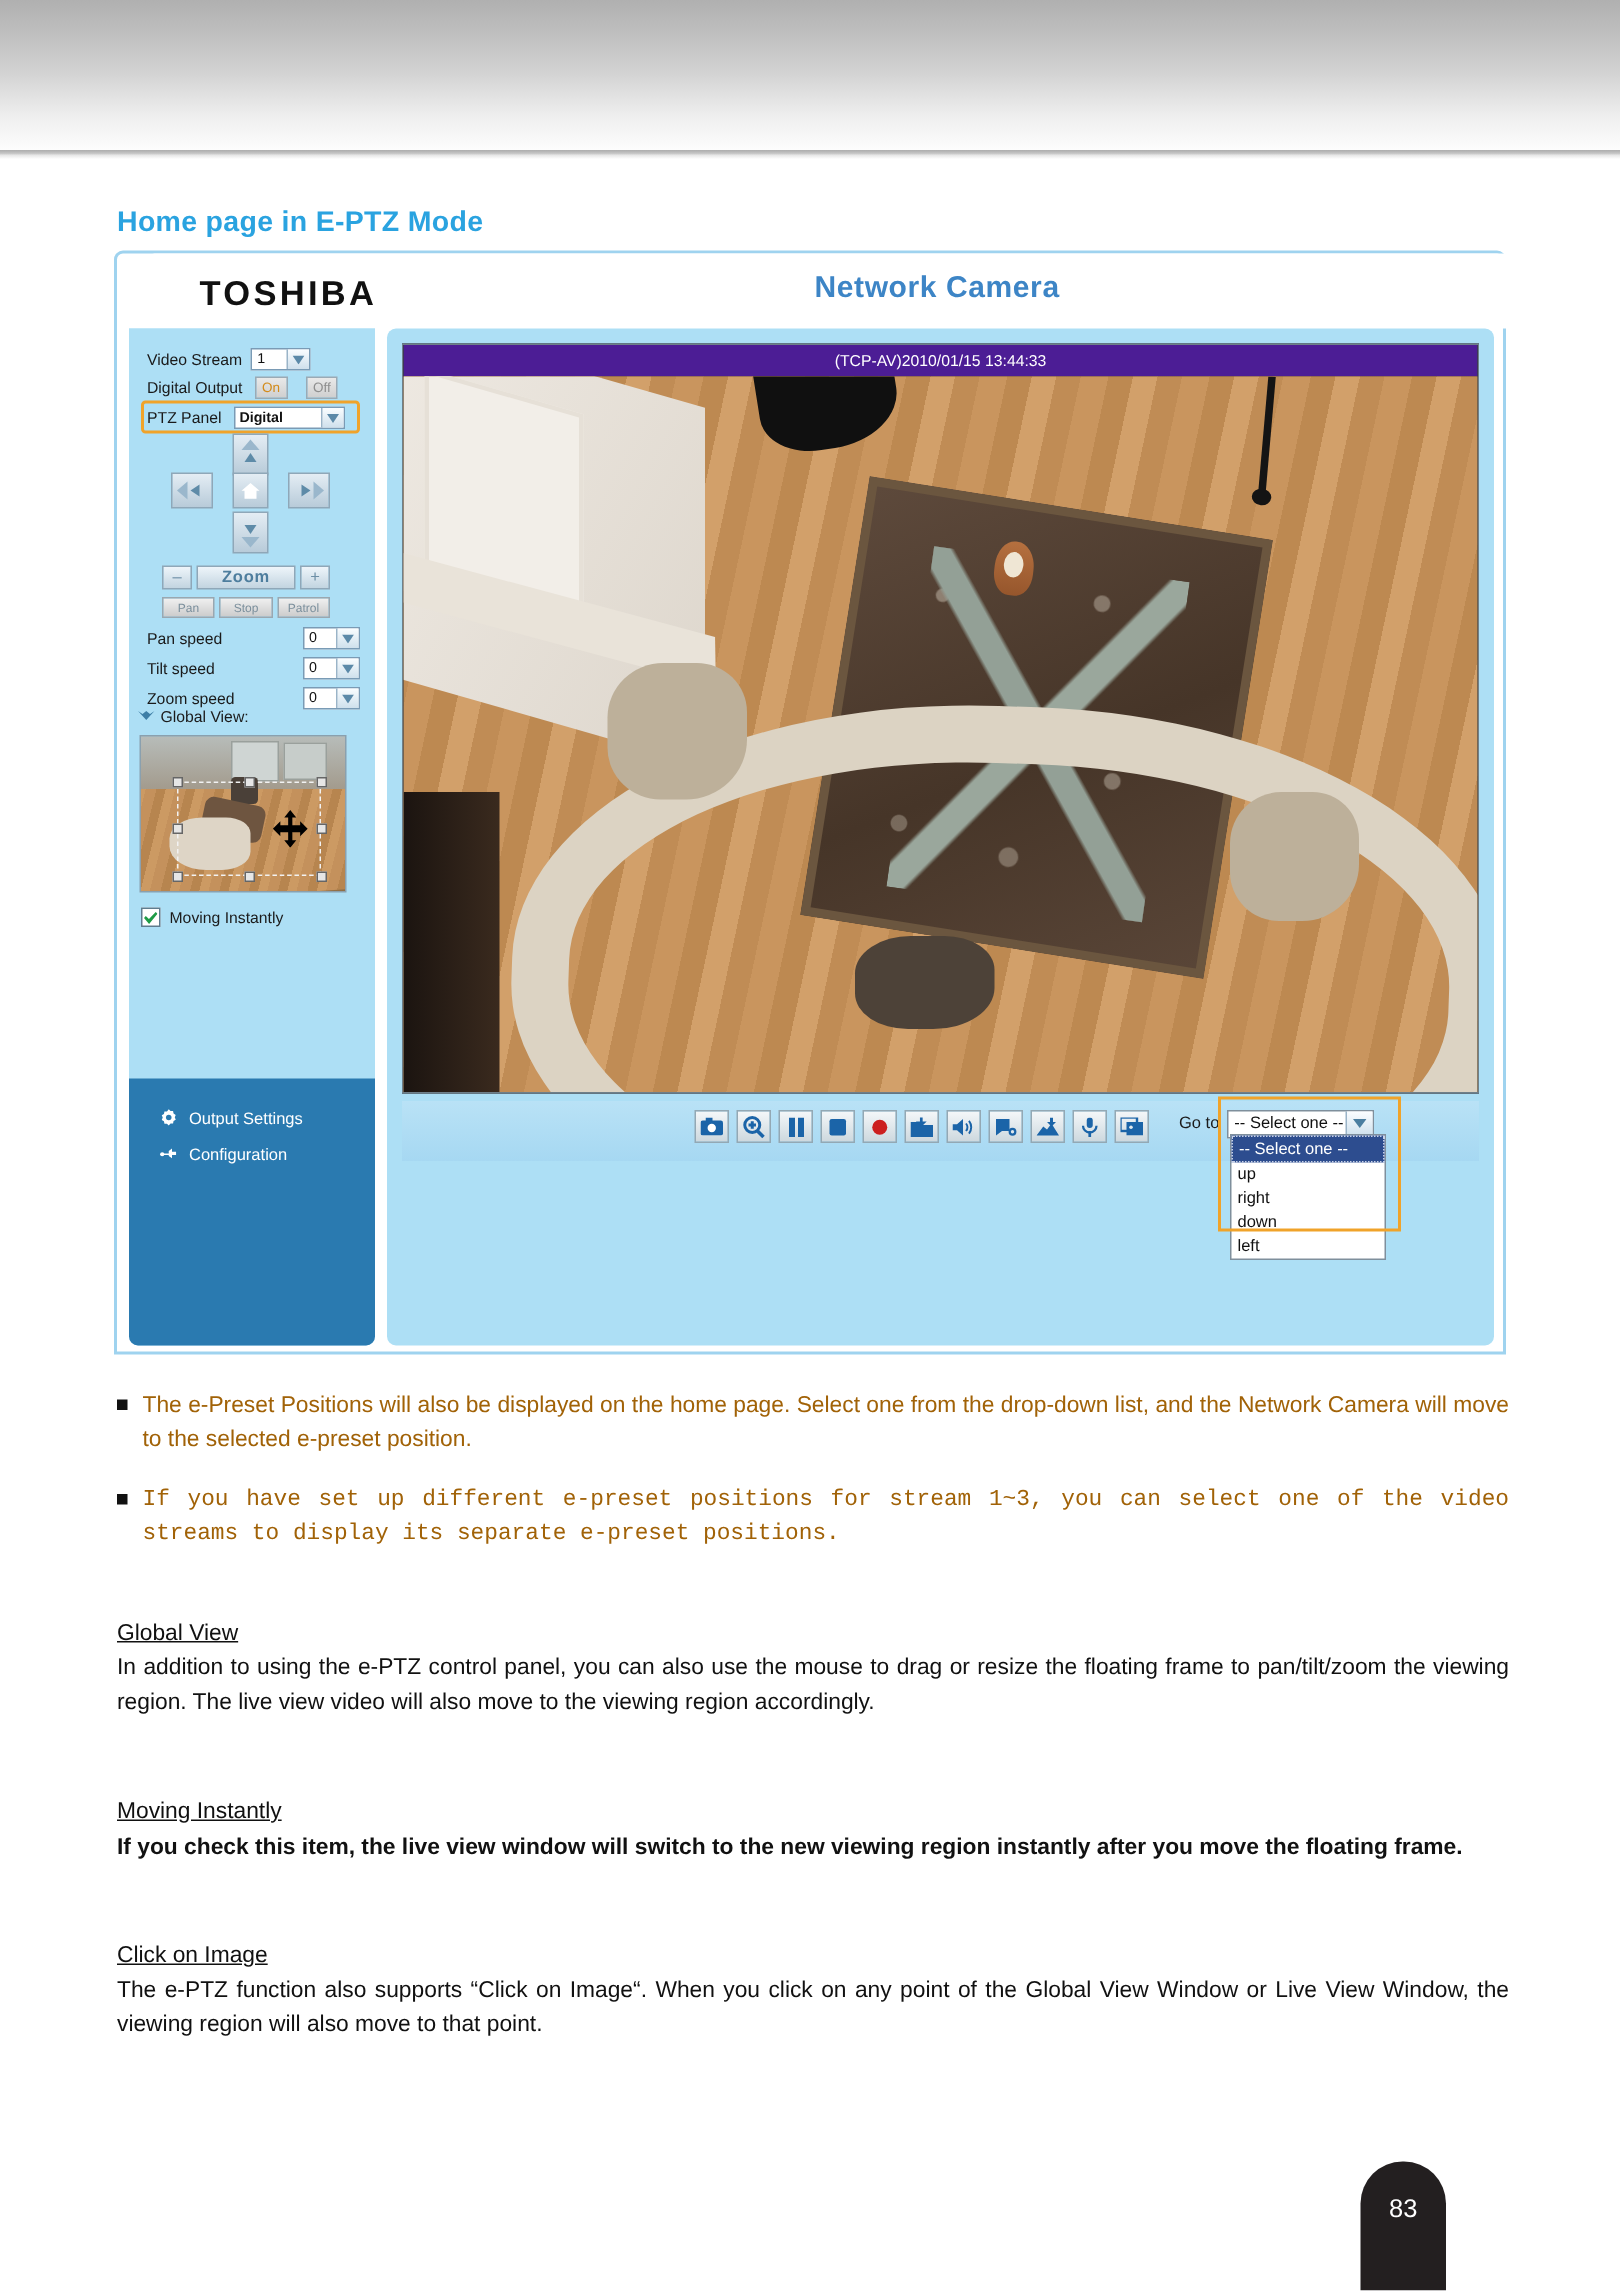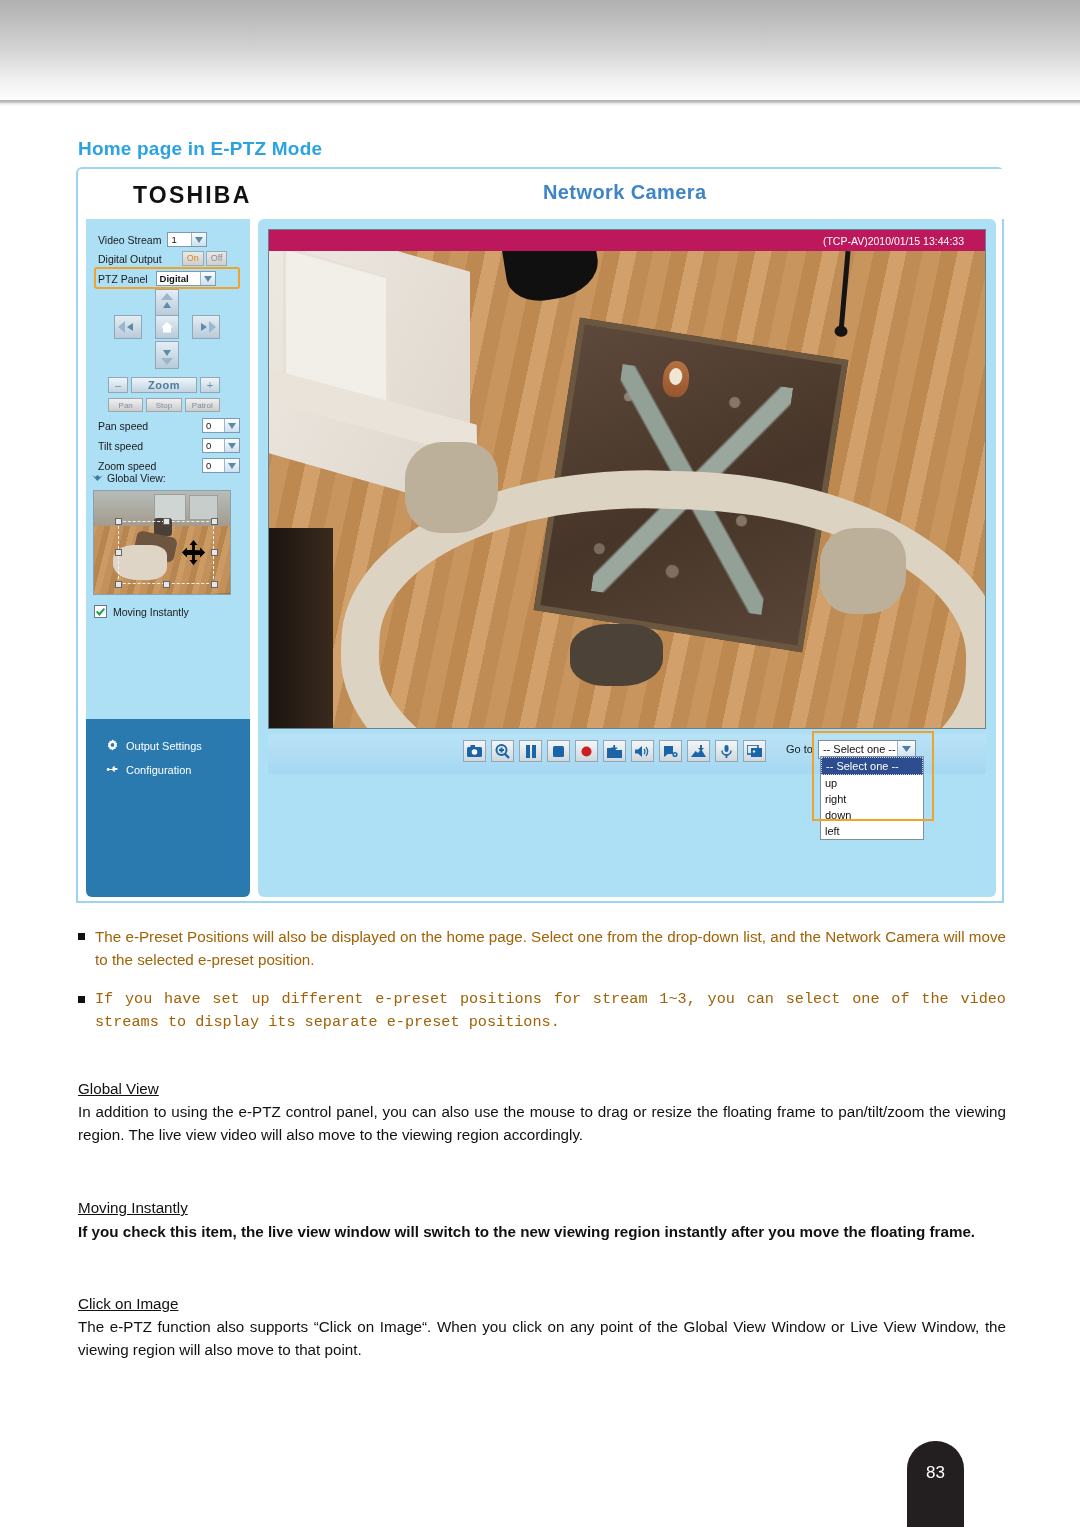--- a/index.html
+++ b/index.html
@@ -77,21 +77,21 @@
     display:inline-flex;align-items:center;font-size:9.5px;color:#111;
     padding-left:3px;box-sizing:border-box;position:relative;
   }
   .mini-select .caret{
     width:14px;height:13px;margin-left:auto;margin-right:0;
     background:linear-gradient(to bottom,#fafdff,#cfe0ec);
     border-left:1px solid #9ab4c8;display:flex;align-items:center;justify-content:center;
   }
   .caret svg{display:block;}
   .onoff{
-    display:inline-flex;gap:2px;margin-left:20px;
+    display:inline-flex;gap:12px;margin-left:8px;
   }
   .onoff span{
     display:inline-block;font-size:9px;padding:1px 4px;border:1px solid #9aaab5;
     background:linear-gradient(to bottom,#e9e9e9,#cfcfcf);color:#8e8e8e;line-height:11px;
   }
   .onoff span.on-b{color:#d38b1a;}
   .hl-box{
     position:absolute;border:2px solid #f0a32a;border-radius:3px;box-sizing:border-box;
   }
 
@@ -183,23 +183,23 @@
   
   .video-panel{
     position:absolute;left:180px;top:50px;width:738px;height:678px;
     background:#addff5;border-radius:6px;box-sizing:border-box;
   }
   .video-inner{
     position:absolute;left:10px;top:10px;width:718px;height:500px;
     background:#000;border:1px solid #6f7f89;box-sizing:border-box;overflow:hidden;
   }
   .osd-bar{
-    position:absolute;left:0;top:0;width:100%;height:21px;background:#be185d;
+    position:absolute;left:0;top:0;width:100%;height:21px;background:#4c1d95;
     color:#fff;font-size:10.5px;display:flex;align-items:center;
-    justify-content:flex-end;padding:0 21px;box-sizing:border-box;
+    justify-content:center;padding:0 4px;box-sizing:border-box;
     font-family:"Liberation Sans", sans-serif;
   }
   .scene{
     position:absolute;left:0;top:21px;width:100%;height:478px;overflow:hidden;
     background:#bb8b56;
   }
   .sc-floor{
     position:absolute;left:-20%;top:-5%;width:150%;height:115%;
     background:repeating-linear-gradient(105deg,
       #c9955e 0 18px,#bd8951 18px 34px,#d2a06a 34px 50px,#c08c55 50px 66px);
@@ -398,21 +398,21 @@
     <span class="flabel">Digital Output</span>
     <span class="onoff">
       <span class="on-b">On</span>
       <span>Off</span>
     </span>
   </div>
 
   <div class="hl-box" style="left:16px;top:98px;width:146px;height:22px;"></div>
   <div class="frow" style="left:20px;top:101px;">
     <span class="flabel">PTZ Panel</span>
-    <span class="mini-select" style="margin-left:8px;width:60px;font-weight:bold;">
+    <span class="mini-select" style="margin-left:8px;width:74px;font-weight:bold;">
       <span>Digital</span>
       <span class="caret">
         <svg width="8" height="6" viewBox="0 0 8 6">
             <path fill="#5b89a8" d="M0 0h8L4 6z"></path>
           </svg>
       </span>
     </span>
   </div>
 
   <div class="ptz-pad" style="left:36px;top:120px;">

